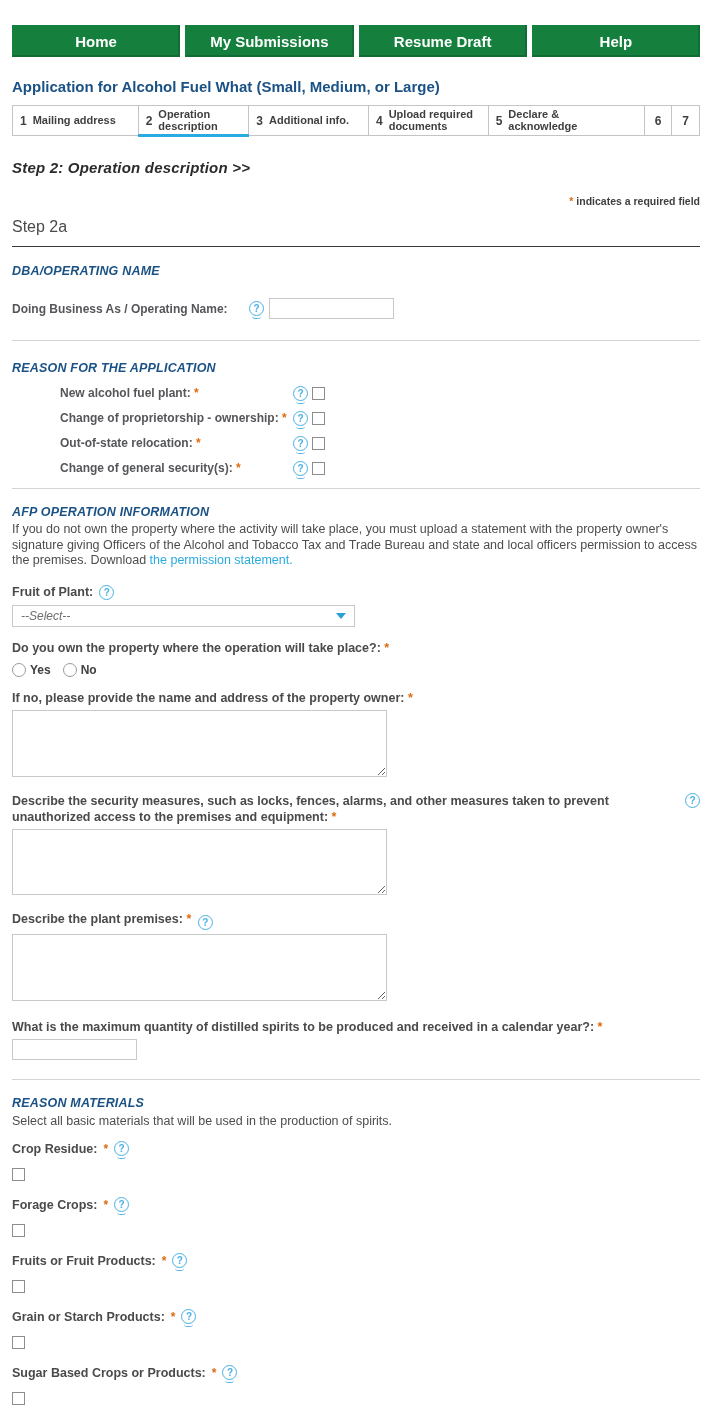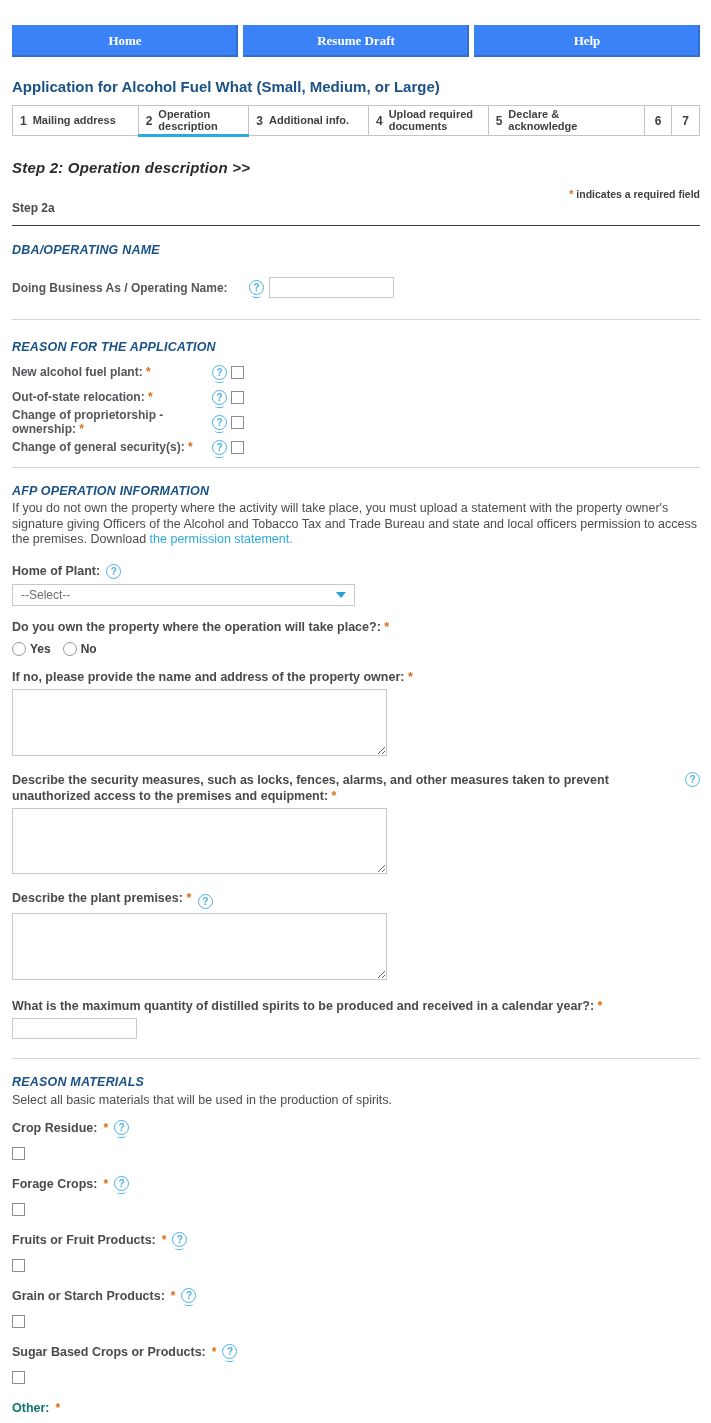--- a/index.html
+++ b/index.html
@@ -7,47 +7,46 @@
   body {
     width:711px; min-height:1423px;
     font-family:"Liberation Sans", sans-serif;
     color:#4d4d4f;
     padding:25px 11px 20px 12px;
     font-size:12px;
   }
   
   .navbar { display:flex; gap:5px; }
   .nav-btn {
-    flex:1; height:32px; background:#3b82f6; color:#fff;
-    font-weight:bold; font-size:13px; border:none; cursor:pointer;
+    flex:1; height:32px; background:#15803d; color:#fff;
+    font-weight:bold; font-size:15px; border:none; cursor:pointer;
     display:flex; align-items:center; justify-content:center;
     box-shadow:inset -2px -2px 0 rgba(0,0,0,0.15);
-    font-family:Liberation Serif, serif;
   }
   
   .page-title { margin-top:21px; color:#1b5285; font-size:15px; font-weight:bold; }
   
   .tabs { display:flex; margin-top:10px; border-bottom:1px solid #c4c4c4; }
   .tab {
     position:relative; border:1px solid #c4c4c4; border-bottom:none;
     background:#fff; height:30px; display:flex; align-items:center;
     padding:0 4px 0 7px; gap:6px; cursor:pointer;
   }
   .tab + .tab { border-left:none; }
   .tab .t-num { font-weight:bold; font-size:12px; color:#3f3f41; }
   .tab .t-label { font-weight:bold; font-size:11px; line-height:1.08; color:#3f3f41; }
   .tab.active::after {
     content:""; position:absolute; left:-1px; right:-1px; bottom:-2px;
     height:3px; background:#29abe2;
   }
   
   .step-heading { margin-top:23px; font-size:15px; font-weight:bold; font-style:italic; color:#2b2b2d; letter-spacing:0.2px; }
-  .required-note { margin-top:12px; text-align:right; font-size:10.5px; font-weight:bold; color:#3f3f41; }
+  .required-note { margin-top:19px; text-align:right; font-size:10.5px; font-weight:bold; color:#3f3f41; }
   .required-note .star { color:#dd6b10; }
-  .substep { margin-top:1px; font-size:12px; font-weight:bold; color:#4a4a4c; }
+  .substep { margin-top:11px; font-size:16px; font-weight:normal; color:#4a4a4c; }
   .dark-hr { margin-top:10px; border:none; border-top:1.5px solid #3a3a3a; }
   .light-hr { border:none; border-top:1px solid #d4d4d4; }
   .section-title { color:#1b5285; font-size:12.5px; font-weight:bold; letter-spacing:0.2px;font-style:italic; }
   
   .lbl { font-weight:bold; color:#55565a; font-size:12px; }
   .star { color:#dd6b10; font-weight:bold; }
   .help-icon {
     display:inline-block; width:15px; height:15px; border:1.4px solid #49b1e4;
     border-radius:50%; color:#49b1e4; font-size:10px; font-weight:bold;
     text-align:center; line-height:13px; position:relative; vertical-align:-3px;
@@ -64,30 +63,30 @@
     resize:both; font:inherit; padding:3px;
   }
   .checkbox { width:13px; height:13px; border:1.5px solid #8c8c8c; background:#fff; display:inline-block; cursor:pointer; }
   .radio { width:14px; height:14px; border:1.5px solid #9a9a9a; border-radius:50%; background:#fff; display:inline-block; cursor:pointer; }
   
   .dba-row { margin-top:20px; display:flex; align-items:center; }
   .dba-row .lbl { width:237px; }
   .dba-row .help-icon { margin-right:5px; }
   
   .reason-row { display:flex; align-items:center; margin-top:9px; height:16px; }
-  .reason-row .lbl-wrap { width:200px; }
+  .reason-row .lbl-wrap { width:233px;margin-left:48px; }
   .reason-row .help-icon { margin-right:4px; }
   
   .intro { margin-top:3px; font-size:12.5px; line-height:15.5px; color:#4d4d4f; width:688px; }
   .link { color:#29abe2; cursor:pointer; text-decoration:none; }
   .size-row { margin-top:16px; display:flex; align-items:center; gap:6px; }
   .select-box {
     margin-top:5px; width:343px; height:22px; border:1px solid #c9c9c9;
     display:flex; align-items:center; padding:0 8px; color:#6e6e70; font-size:12px;
-    cursor:pointer; justify-content:space-between;
+    cursor:pointer; justify-content:space-between;font-style:italic;
   }
   .select-caret { width:0; height:0; border-left:5px solid transparent; border-right:5px solid transparent; border-top:6px solid #2b9fd9; }
   .question { margin-top:13px; }
   .radio-row { margin-top:7px; display:flex; align-items:center; gap:4px; }
   .radio-row .rlabel { font-weight:bold; color:#404040; margin-right:8px; }
   .block-label { margin-top:13px; font-weight:bold; color:#4a4a4c; font-size:12.5px; line-height:16px; }
   .ta-wrap { margin-top:4px; }
   .security-label { position:relative; width:688px; padding-right:24px; }
   .security-label .help-icon { position:absolute; right:0; top:0; }
   .qty-input { margin-top:4px; width:125px; }
@@ -97,20 +96,21 @@
   .mat-check { margin-top:11px; }
 </style>
 </head>
 <body>
 
 
 
 
 <div class="navbar">
   <button class="nav-btn">Home</button>
+  <button class="nav-btn">My Submissions</button>
   <button class="nav-btn">Resume Draft</button>
   <button class="nav-btn">Help</button>
 </div>
 
 
 <div class="page-title">Application for Alcohol Fuel What (Small, Medium, or Large)</div>
 
 
 <div class="tabs">
   <div class="tab" style="width:127px">
@@ -162,44 +162,44 @@
 
 
 <div class="section-title" style="margin-top:20px">REASON FOR THE APPLICATION</div>
 <div style="margin-top:10px">
   <div class="reason-row">
     <span class="lbl-wrap"><span class="lbl">New alcohol fuel plant:</span> <span class="star">*</span></span>
     <span class="help-icon tail"></span>
     <span class="checkbox"></span>
   </div>
   <div class="reason-row">
+    <span class="lbl-wrap"><span class="lbl">Change of proprietorship - ownership:</span> <span class="star">*</span></span>
+    <span class="help-icon tail"></span>
+    <span class="checkbox"></span>
+  </div>
+  <div class="reason-row">
     <span class="lbl-wrap"><span class="lbl">Out-of-state relocation:</span> <span class="star">*</span></span>
-    <span class="help-icon tail"></span>
-    <span class="checkbox"></span>
-  </div>
-  <div class="reason-row">
-    <span class="lbl-wrap"><span class="lbl">Change of proprietorship - ownership:</span> <span class="star">*</span></span>
     <span class="help-icon tail"></span>
     <span class="checkbox"></span>
   </div>
   <div class="reason-row">
     <span class="lbl-wrap"><span class="lbl">Change of general security(s):</span> <span class="star">*</span></span>
     <span class="help-icon tail"></span>
     <span class="checkbox"></span>
   </div>
 </div>
 
 <hr class="light-hr" style="margin-top:12px">
 
 
 <div class="section-title" style="margin-top:16px">AFP OPERATION INFORMATION</div>
 <div class="intro"><span>If you do not own the property where the activity will take place, you must upload a statement with the property owner's signature giving Officers of the Alcohol and Tobacco Tax and Trade Bureau and state and local officers permission to access the premises. Download </span><a class="link">the permission statement</a><span class="link">.</span></div>
 
 <div class="size-row">
-  <span class="lbl" style="font-weight:bold; color:#4a4a4c; font-size:12.5px;">Home of Plant:</span>
+  <span class="lbl" style="font-weight:bold; color:#4a4a4c; font-size:12.5px;">Fruit of Plant:</span>
   <span class="help-icon"></span>
 </div>
 <div class="select-box">
   <span>--Select--</span>
   <span class="select-caret"></span>
 </div>
 
 <div class="question block-label">
   <span>Do you own the property where the operation will take place?:</span>
   <span class="star">*</span>

